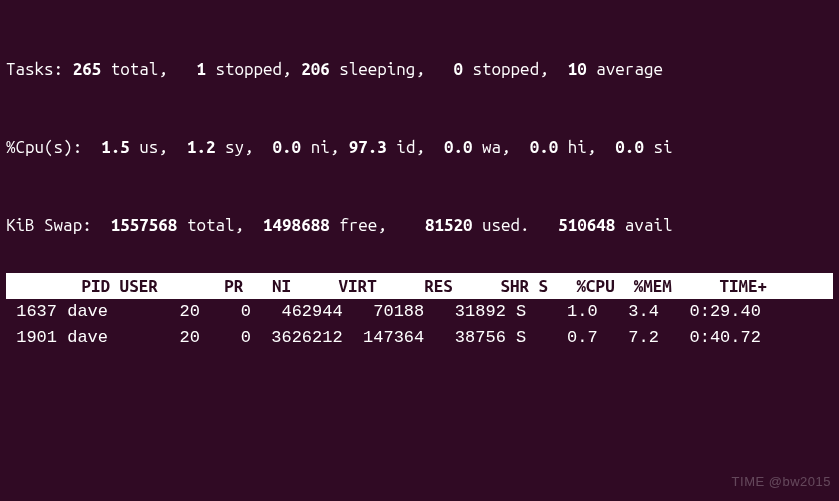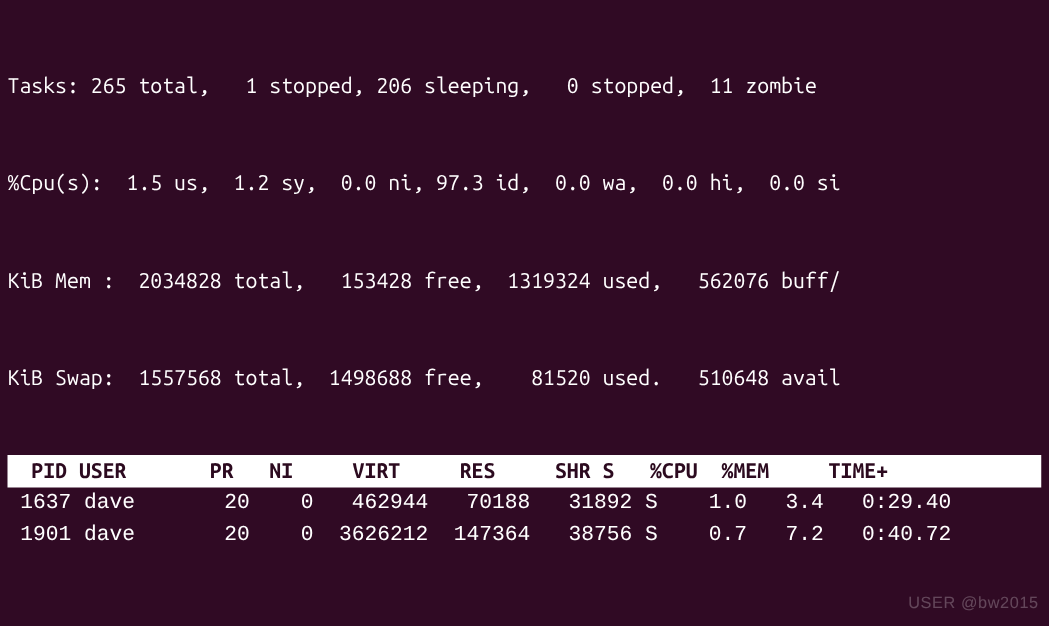--- a/index.html
+++ b/index.html
@@ -7,49 +7,49 @@
   body {
     background: #300a24;
     font-family: "Ubuntu Mono", "DejaVu Sans Mono", "Courier New", monospace;
     font-size: 17px;
     line-height: 26px;
     color: #ffffff;
     padding: 4px 6px;
     position: relative;
   }
   .summary { white-space: pre; }
-  .summary .bold { font-weight: normal; }
+  .summary .bold { font-weight: bold; }
   .hdr-row {
     background: #ffffff;
     color: #2c0a1f;
     font-weight: bold;
     white-space: pre;
-    margin-top: 22px;
+    margin-top: 9px;
+    text-align: center;
   }
   .proc-row { white-space: pre; font-family: Liberation Mono, monospace; }
   .wm {
     position: absolute;
     right: 8px;
     bottom: 6px;
     color: rgba(255,255,255,0.25);
     font-size: 13px;
     font-family: Arial, sans-serif;
     font-weight: normal;
     letter-spacing: 0.5px;
   }
 </style>
 </head>
 <body>
 
 <div class="summary">
-  <div><span>Tasks: </span><span class="bold">265</span><span> total,   </span><span class="bold">1</span><span> stopped, </span><span class="bold">206</span><span> sleeping,   </span><span class="bold">0</span><span> stopped,  </span><span class="bold">11</span><span> zombie</span></div>
+  <div><span>Tasks: </span><span class="bold">265</span><span> total,   </span><span class="bold">1</span><span> stopped, </span><span class="bold">206</span><span> sleeping,   </span><span class="bold">0</span><span> stopped,  </span><span class="bold">10</span><span> average</span></div>
   <div><span>%Cpu(s):  </span><span class="bold">1.5</span><span> us,  </span><span class="bold">1.2</span><span> sy,  </span><span class="bold">0.0</span><span> ni, </span><span class="bold">97.3</span><span> id,  </span><span class="bold">0.0</span><span> wa,  </span><span class="bold">0.0</span><span> hi,  </span><span class="bold">0.0</span><span> si</span></div>
-  <div><span>KiB Mem :  </span><span class="bold">2034828</span><span> total,   </span><span class="bold">153428</span><span> free,  </span><span class="bold">1319324</span><span> used,   </span><span class="bold">562076</span><span> buff/</span></div>
   <div><span>KiB Swap:  </span><span class="bold">1557568</span><span> total,  </span><span class="bold">1498688</span><span> free,    </span><span class="bold">81520</span><span> used.   </span><span class="bold">510648</span><span> avail</span></div>
 </div>
 
 <div class="hdr-row" id="hdr">  PID USER       PR   NI     VIRT     RES     SHR S   %CPU  %MEM     TIME+ </div>
 <div id="procs">
     <div class="proc-row"> 1637 dave       20    0   462944   70188   31892 S    1.0   3.4   0:29.40</div>
     <div class="proc-row"> 1901 dave       20    0  3626212  147364   38756 S    0.7   7.2   0:40.72</div>
   </div>
 
-<div class="wm">USER @bw2015</div>
+<div class="wm">TIME @bw2015</div>
 
 </body></html>

